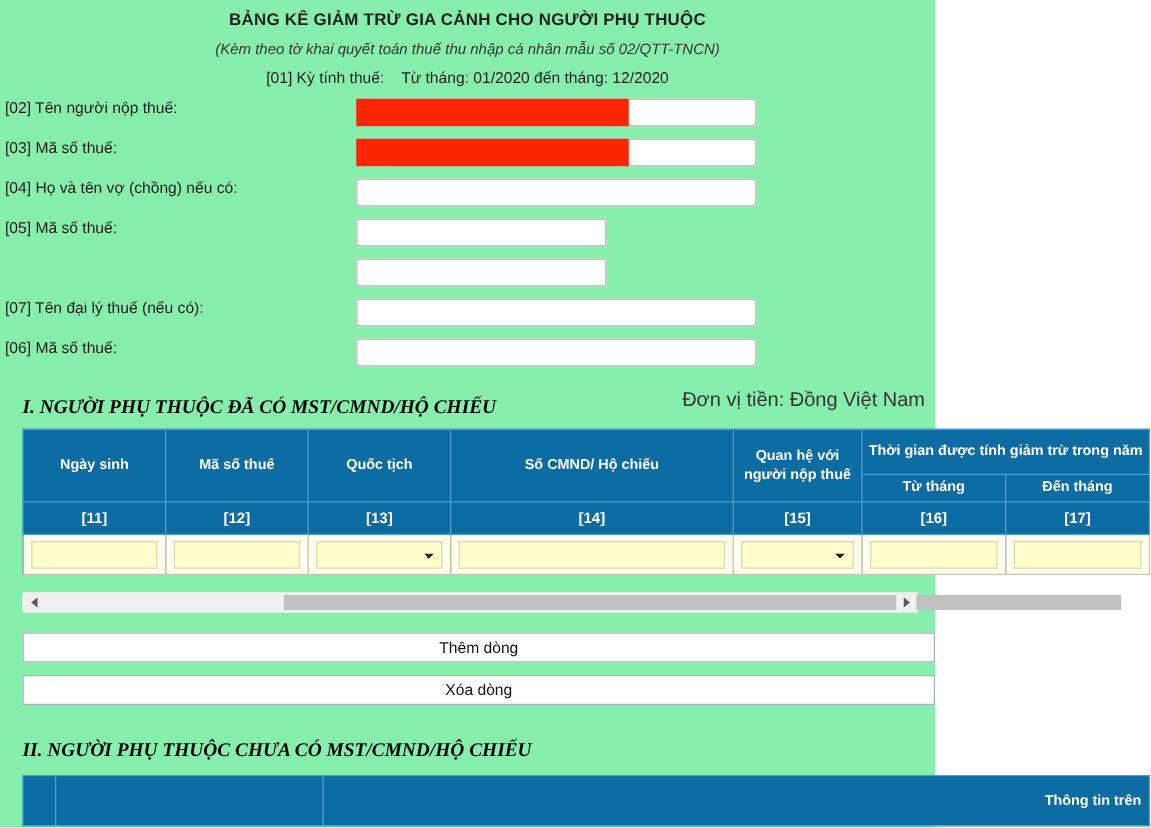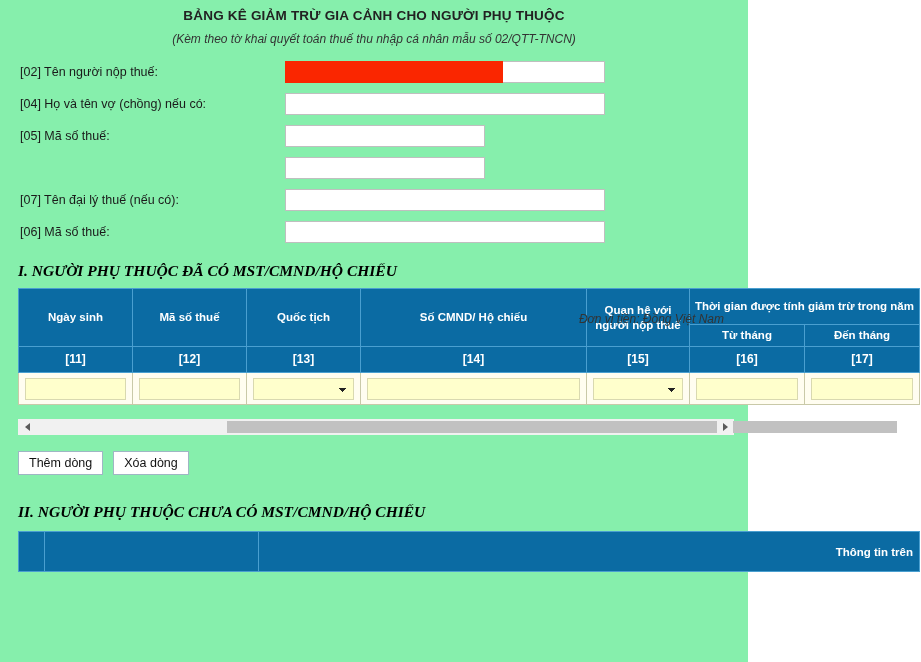--- a/index.html
+++ b/index.html
@@ -24,44 +24,44 @@
   }
   .doc-period {
     font-size: 12.5px; color:#222; margin-top: 9px;
   }
   .doc-period .period-label { font-weight: normal; }
   .doc-period .period-val { margin-left: 10px; }
 
   
   .form-area { margin-top: 10px; position: relative; }
   .form-row {
-    display: flex; align-items: center;
-    height: 32px; padding-left: 20px;
+    display: flex; 
+    height: 32px; padding-left: 4px;
   }
   .form-label {
     font-size: 12.5px; color:#1a1a1a; white-space: nowrap;
   }
   .form-field { position: absolute; left: 285px; }
   .txt {
     height: 22px; border: 1px solid #bfbfbf; background:#fff;
     font-family: "Liberation Sans", sans-serif; font-size: 12px;
     padding: 0 4px; color:#111; outline: none;
   }
   .w-long { width: 320px; }
   .w-short { width: 200px; }
   .redact-wrap { position: relative; display: inline-block; }
   .redact {
     position: absolute; left: 0; top: 0;
     width: 218px; height: 22px; background:#fa2600;
   }
 
   
   .currency-note {
-    position: absolute; right: 24px; top: 312px;
-    font-size: 12px; font-style: italic; color:#333;
+    position: absolute; right: 8px; top: 312px;
+    font-size: 16px; color:#333;
   }
 
   
   .section-head {
     font-family: "Liberation Serif", serif;
     font-size: 15.5px; font-weight: bold; color:#000;
     padding-left: 18px;
     font-style: italic;
   }
 
@@ -124,21 +124,21 @@
     border-top: 4px solid transparent; border-bottom: 4px solid transparent;
   }
   .hs-arrow.left i { border-right: 5px solid #5a5a5a; }
   .hs-arrow.right i { border-left: 5px solid #5a5a5a; }
   .hs-thumb {
     position: absolute; top: 1px; left: 208px; width: 670px; height: 12px;
     background: #c1c1c1;
   }
 
   
-  .btn-row { margin: 16px 0 0 18px; display:flex; gap: 10px; }
+  .btn-row { margin: 16px 0 0 18px; display:flex; gap: 10px; flex-direction: column; }
   .btn {
     background: #ffffff; border: 1px solid #9fb6c4;
     font-family: "Liberation Sans", sans-serif;
     font-size: 12.5px; color:#111; padding: 4px 10px; cursor: pointer;
   }
 
   
   .sec2-head { margin-top: 28px; }
   .tbl2-wrap { padding: 0 14px 0 18px; margin-top: 10px; }
   table.grid2 {
@@ -153,34 +153,47 @@
   table.grid2 th.t-right { text-align: right; padding-right: 6px; }
 </style>
 </head>
 <body>
 
 <div class="page">
 
   <div class="title-block">
     <div class="doc-title">BẢNG KÊ GIẢM TRỪ GIA CẢNH CHO NGƯỜI PHỤ THUỘC</div>
     <div class="doc-subtitle">(Kèm theo tờ khai quyết toán thuế thu nhập cá nhân mẫu số 02/QTT-TNCN)</div>
+    <div class="doc-period">
+      <span class="period-label">[01] Kỳ tính thuế:</span>
+      <span class="period-val">Từ tháng: 01/2020 đến tháng: 12/2020</span>
+    </div>
   </div>
 
   <div class="form-area">
 
     <div class="form-row">
       <span class="form-label">[02] Tên người nộp thuế:</span>
       <span class="form-field">
         <span class="redact-wrap">
           <input class="txt w-long" type="text" value="" style="">
           <span class="redact"></span>
         </span>
       </span>
     </div>
 
+    <div class="form-row">
+      <span class="form-label">[03] Mã số thuế:</span>
+      <span class="form-field">
+        <span class="redact-wrap">
+          <input class="txt w-long" type="text" value="" style="">
+          <span class="redact"></span>
+        </span>
+      </span>
+    </div>
 
     <div class="form-row">
       <span class="form-label">[04] Họ và tên vợ (chồng) nếu có:</span>
       <span class="form-field">
         <input class="txt w-long" type="text" value="" style="">
       </span>
     </div>
 
     <div class="form-row">
       <span class="form-label">[05] Mã số thuế:</span>

